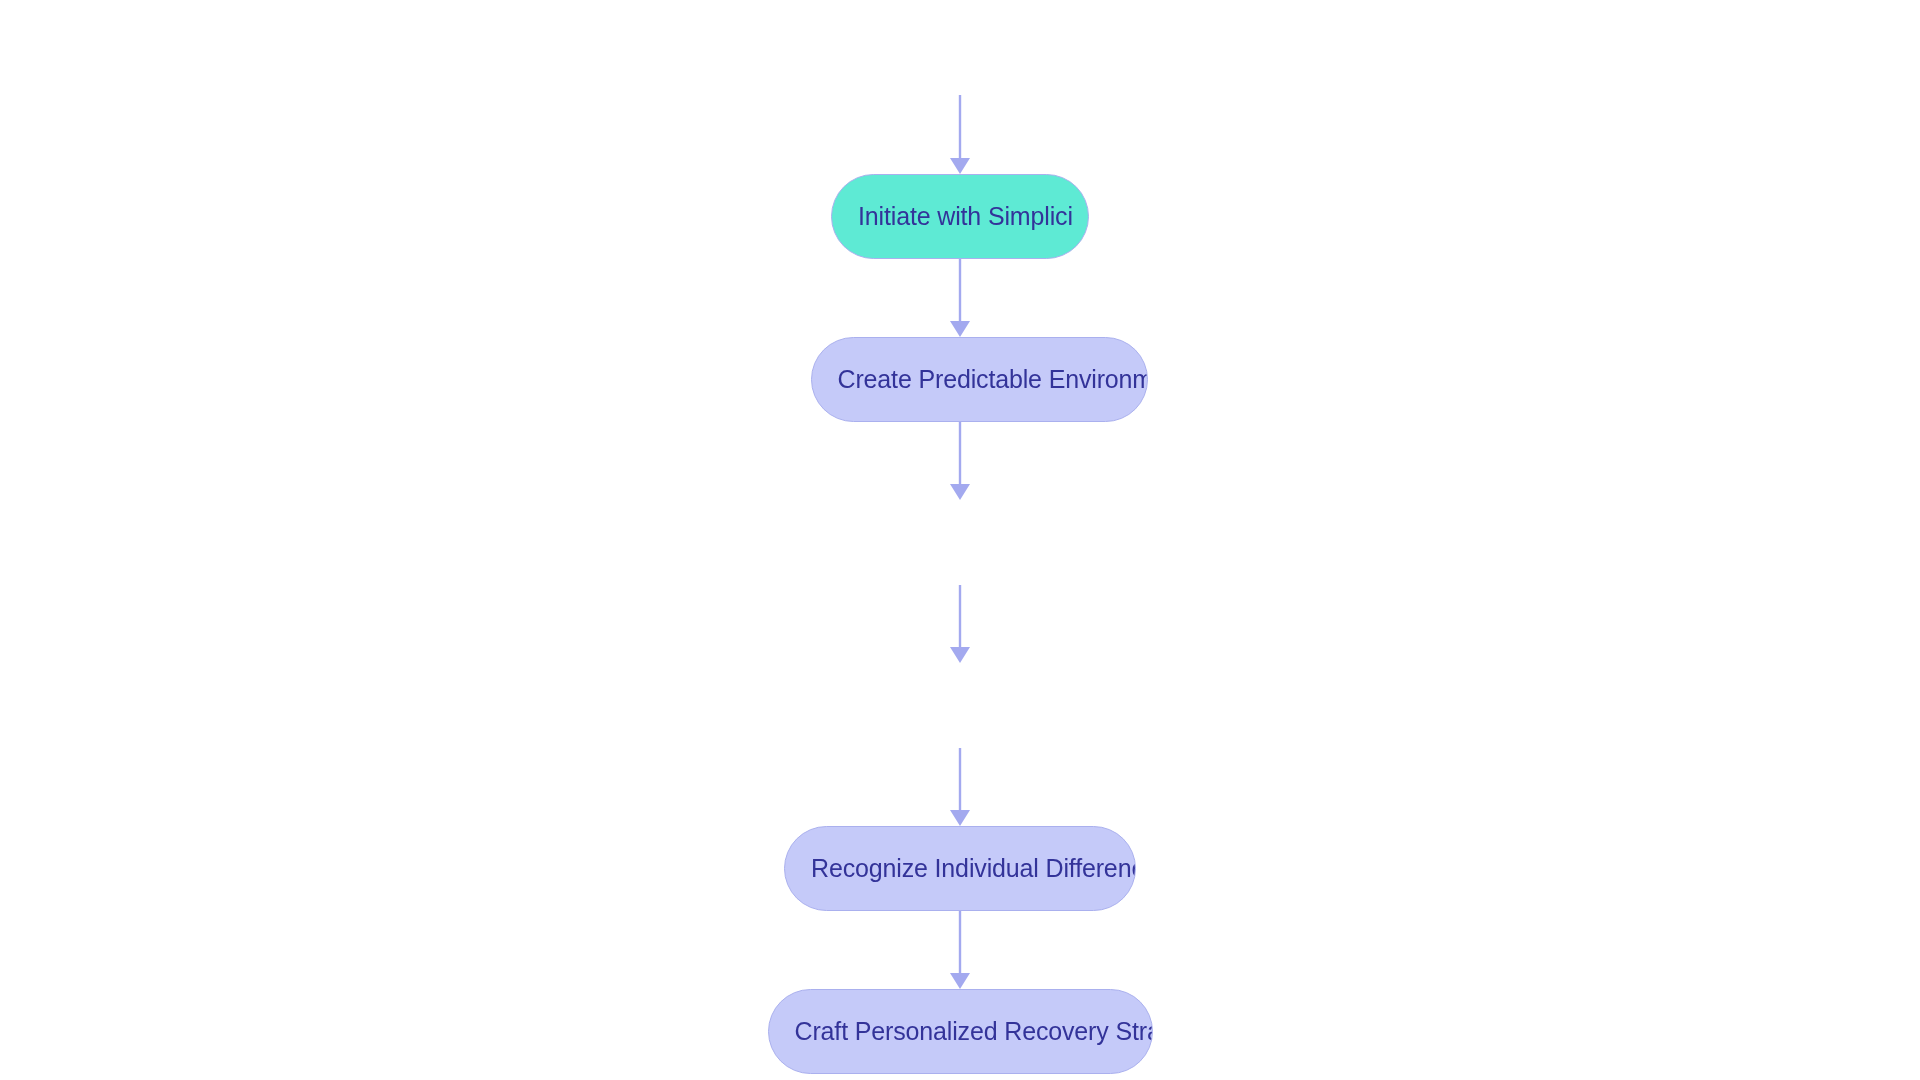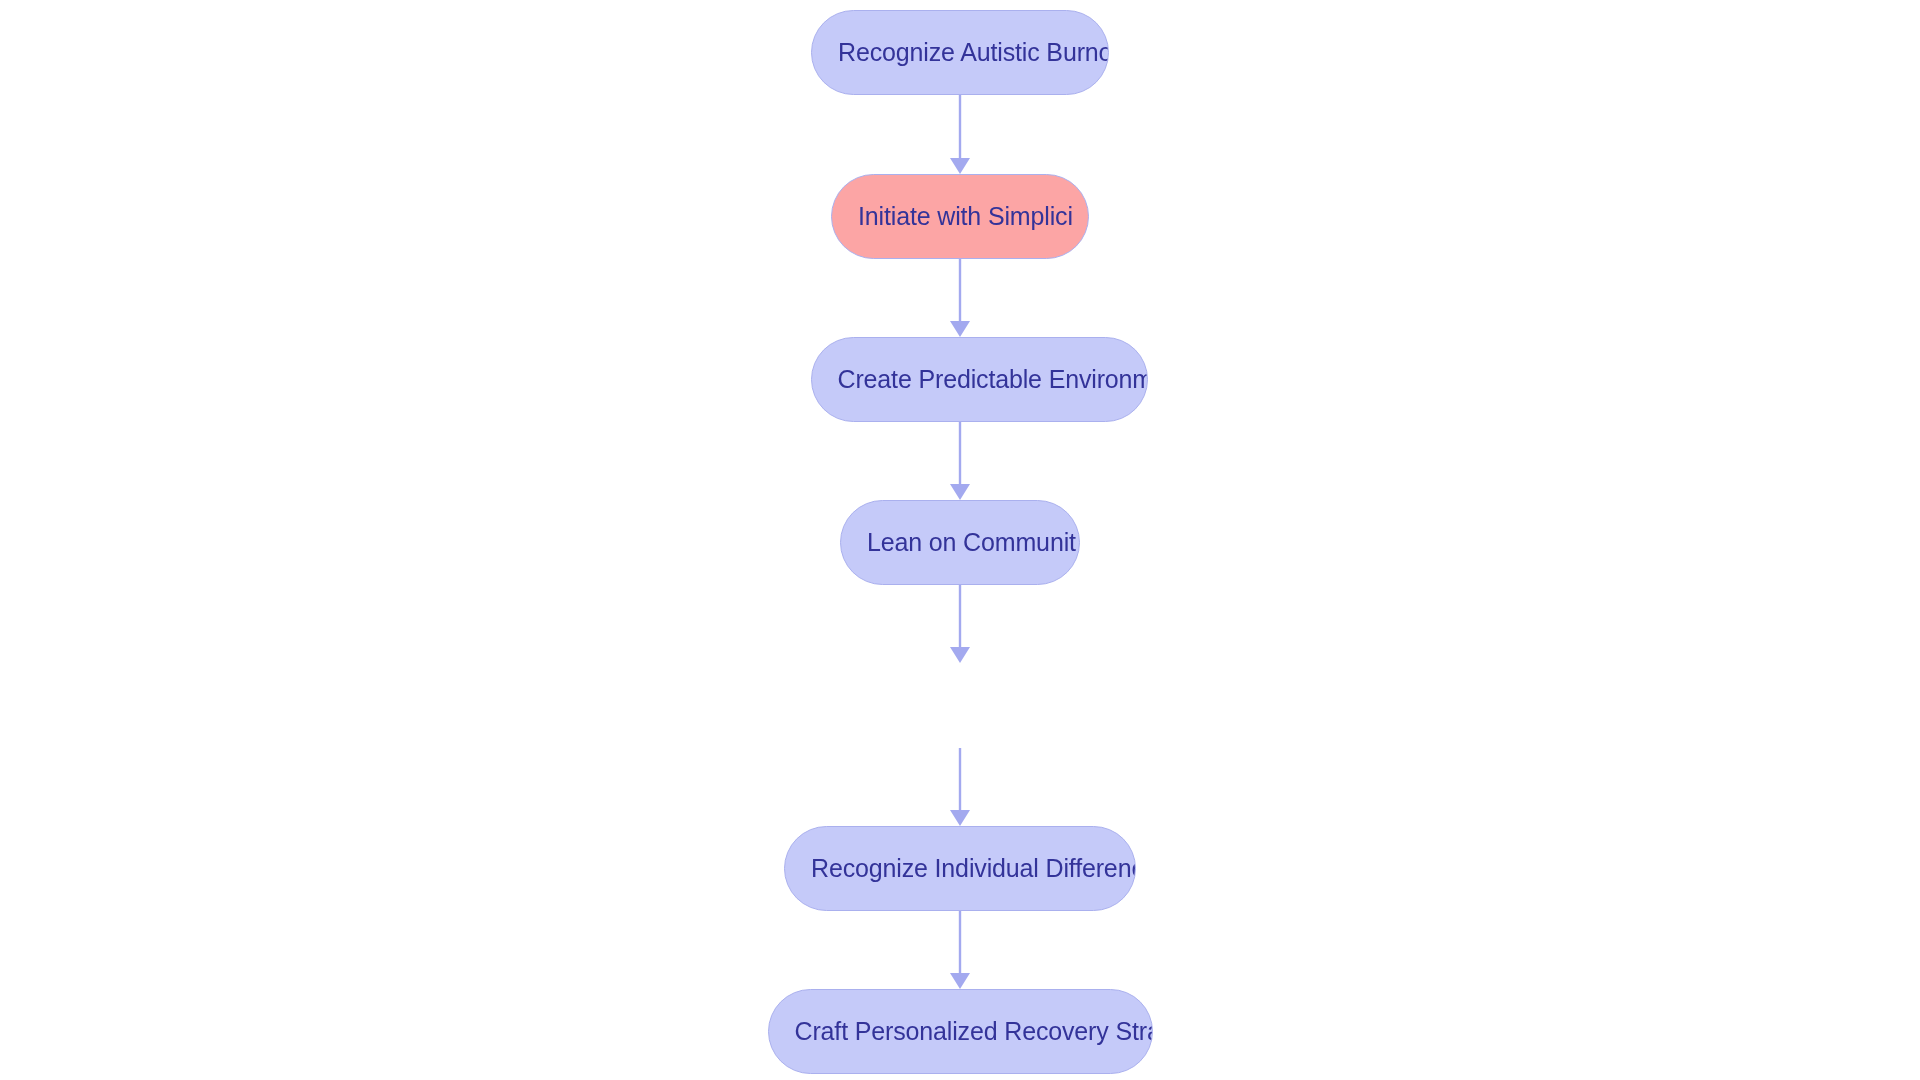--- a/index.html
+++ b/index.html
@@ -101,38 +101,28 @@
         <line x1="10" y1="0" x2="10" y2="63" stroke="#a3a9ef" stroke-width="2.4"></line>
         <polygon points="0,62 20,62 10,78" fill="#a3a9ef"></polygon>
       </svg>
     </div>
     <div class="flow-connector" style="top: 911px; height: 78px;">
       <svg class="connector-svg" width="20" height="78" viewBox="0 0 20 78">
         <line x1="10" y1="0" x2="10" y2="63" stroke="#a3a9ef" stroke-width="2.4"></line>
         <polygon points="0,62 20,62 10,78" fill="#a3a9ef"></polygon>
       </svg>
     </div>
-    <div class="flow-row" style="top: 10px; height: 85px;">
-      <div class="flow-node" style="width: 298px; background: rgb(197, 202, 249); border-color: rgb(170, 176, 238);">
-        <span class="flow-node-label" style="color: rgb(51, 51, 153);">Recognize Autistic Burno</span>
-      </div>
-    </div>
     <div class="flow-row" style="top: 174px; height: 85px;">
-      <div class="flow-node" style="width: 258px; background: #fca5a5; border-color: rgb(170, 176, 238);">
+      <div class="flow-node" style="width: 258px; background: #5eead4; border-color: rgb(170, 176, 238);">
         <span class="flow-node-label" style="color: rgb(51, 51, 153);">Initiate with Simplici</span>
       </div>
     </div>
     <div class="flow-row" style="top: 337px; height: 85px; margin-left: 19px;">
       <div class="flow-node" style="width: 337px; background: rgb(197, 202, 249); border-color: rgb(170, 176, 238);">
         <span class="flow-node-label" style="color: rgb(51, 51, 153);">Create Predictable Environm</span>
-      </div>
-    </div>
-    <div class="flow-row" style="top: 500px; height: 85px;">
-      <div class="flow-node" style="width: 240px; background: rgb(197, 202, 249); border-color: rgb(170, 176, 238);">
-        <span class="flow-node-label" style="color: rgb(51, 51, 153);">Lean on Communit</span>
       </div>
     </div>
     <div class="flow-row" style="top: 826px; height: 85px;">
       <div class="flow-node" style="width: 352px; background: rgb(197, 202, 249); border-color: rgb(170, 176, 238);">
         <span class="flow-node-label" style="color: rgb(51, 51, 153);">Recognize Individual Differenc</span>
       </div>
     </div>
     <div class="flow-row" style="top: 989px; height: 85px;">
       <div class="flow-node" style="width: 385px; background: rgb(197, 202, 249); border-color: rgb(170, 176, 238);">
         <span class="flow-node-label" style="color: rgb(51, 51, 153);">Craft Personalized Recovery Stra</span>

